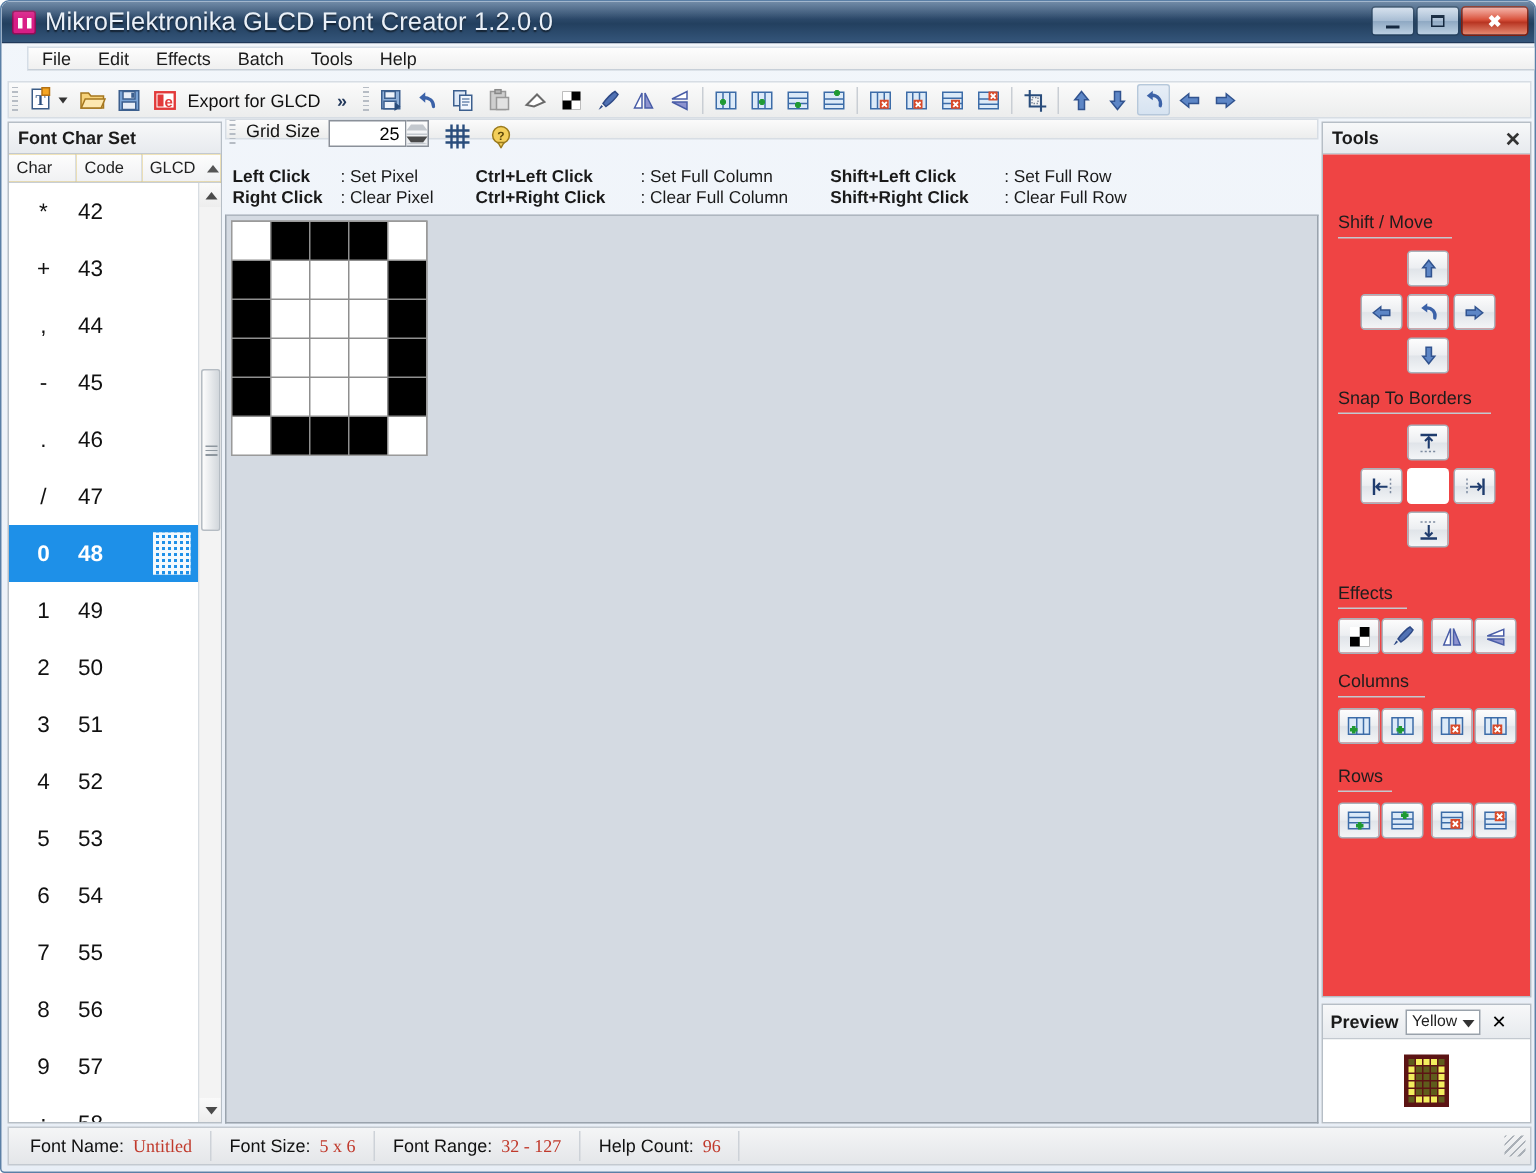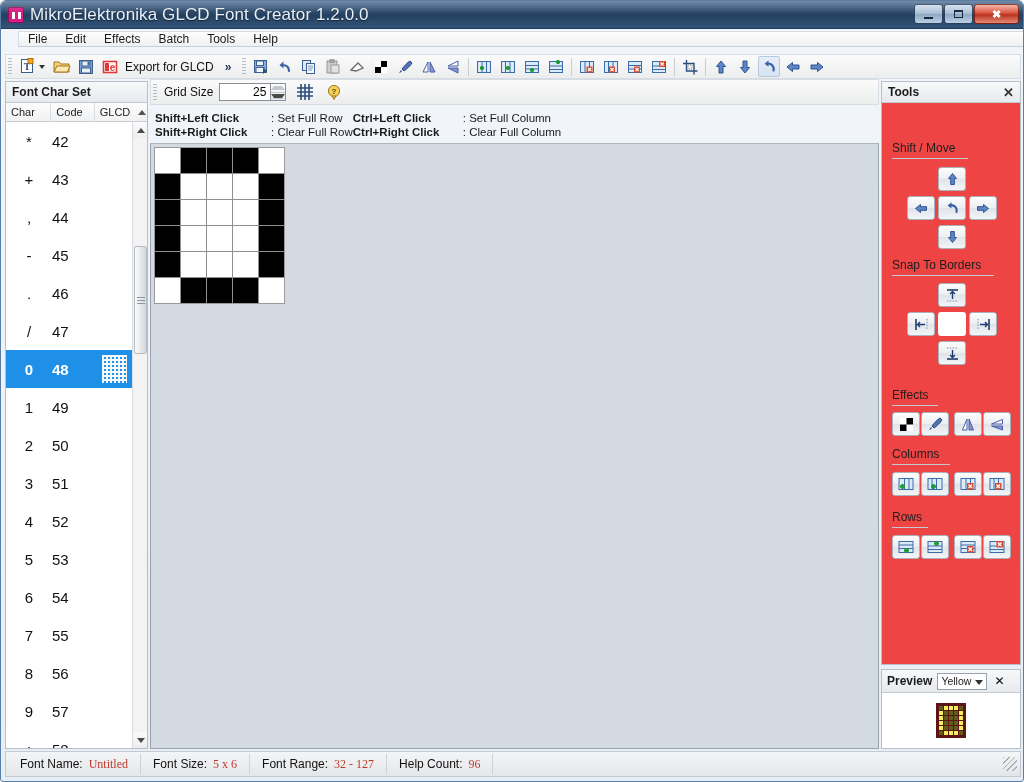--- a/index.html
+++ b/index.html
@@ -188,24 +188,24 @@
     background-image:repeating-linear-gradient(180deg,#8e979f 0 1px, transparent 1px 3px);
   }
   .tri-up-sm{ width:0;height:0;border-left:4px solid transparent;border-right:4px solid transparent;border-bottom:5px solid #4a4a4a;}
   .tri-dn-sm{ width:0;height:0;border-left:4px solid transparent;border-right:4px solid transparent;border-top:5px solid #4a4a4a;}
 
   
   #editor-area{
     position:absolute; left:145px; top:0; width:729px; height:668px;
   }
   #grid-toolbar{
-    position:absolute;left:0;top:-2px;width:729px;height:26px;
+    position:absolute;left:0;top:-2px;width:729px;height:14px;
     background:linear-gradient(180deg,#fbfbfb 0%,#eceded 100%);
     border:1px solid #d7dde4;
-    display:flex;align-items:center;
+    display:flex;align-items:flex-start;
   }
   #grid-size-label{ font-size:12px;color:#111; margin:0 6px 0 4px;}
   #grid-size-input{
     width:52px;height:18px; border:1px solid #8a9099; background:#fff;
     font-size:12px; text-align:right; padding-right:4px;
     display:flex;align-items:center;justify-content:flex-end;
     font-family:"Liberation Sans",sans-serif;
   }
   .spinner{
     width:15px;height:18px;border:1px solid #8a9099;border-left:none;
@@ -707,38 +707,48 @@
         <div class="tb-btn" style="margin-left:6px;">
           <svg width="16" height="16" viewBox="0 0 16 16">
             <circle cx="8" cy="7" r="5.6" fill="#f3cf5a" stroke="#9a7a1c"></circle>
             <path d="M6 12l2 3.5L10 12z" fill="#f3cf5a" stroke="#9a7a1c"></path>
             <text x="8" y="10.2" font-size="8" font-weight="bold" font-family="Liberation Sans, sans-serif" fill="#5c4709" text-anchor="middle">?</text>
           </svg>
         </div>
       </div>
 
       <div id="hint-bar">
+        <div class="hint-block" style="margin-right:28px;">
+          <div class="hint-col" style="width:72px;">
+            <div class="k">Left Click</div>
+            <div class="k">Right Click</div>
+          </div>
+          <div class="hint-col">
+            <div class="v">: Set Pixel</div>
+            <div class="v">: Clear Pixel</div>
+          </div>
+        </div>
+        <div class="hint-block" style="margin-right:28px;">
+          <div class="hint-col" style="width:110px;">
+            <div class="k">Ctrl+Left Click</div>
+            <div class="k">Ctrl+Right Click</div>
+          </div>
+          <div class="hint-col">
+            <div class="v">: Set Full Column</div>
+            <div class="v">: Clear Full Column</div>
+          </div>
+        </div>
         <div class="hint-block">
           <div class="hint-col" style="width:116px;">
             <div class="k">Shift+Left Click</div>
             <div class="k">Shift+Right Click</div>
           </div>
           <div class="hint-col">
             <div class="v">: Set Full Row</div>
             <div class="v">: Clear Full Row</div>
-          </div>
-        </div>
-        <div class="hint-block" style="margin-right:28px;">
-          <div class="hint-col" style="width:110px;">
-            <div class="k">Ctrl+Left Click</div>
-            <div class="k">Ctrl+Right Click</div>
-          </div>
-          <div class="hint-col">
-            <div class="v">: Set Full Column</div>
-            <div class="v">: Clear Full Column</div>
           </div>
         </div>
       </div>
 
       <div id="canvas-area">
         <div id="pixel-grid" style="grid-template-columns: repeat(5, 25px); grid-template-rows: repeat(6, 25px);">
             <div class="px" style="background: rgb(255, 255, 255);"></div>
             <div class="px on" style="background: rgb(0, 0, 0);"></div>
             <div class="px on" style="background: rgb(0, 0, 0);"></div>
             <div class="px on" style="background: rgb(0, 0, 0);"></div>

